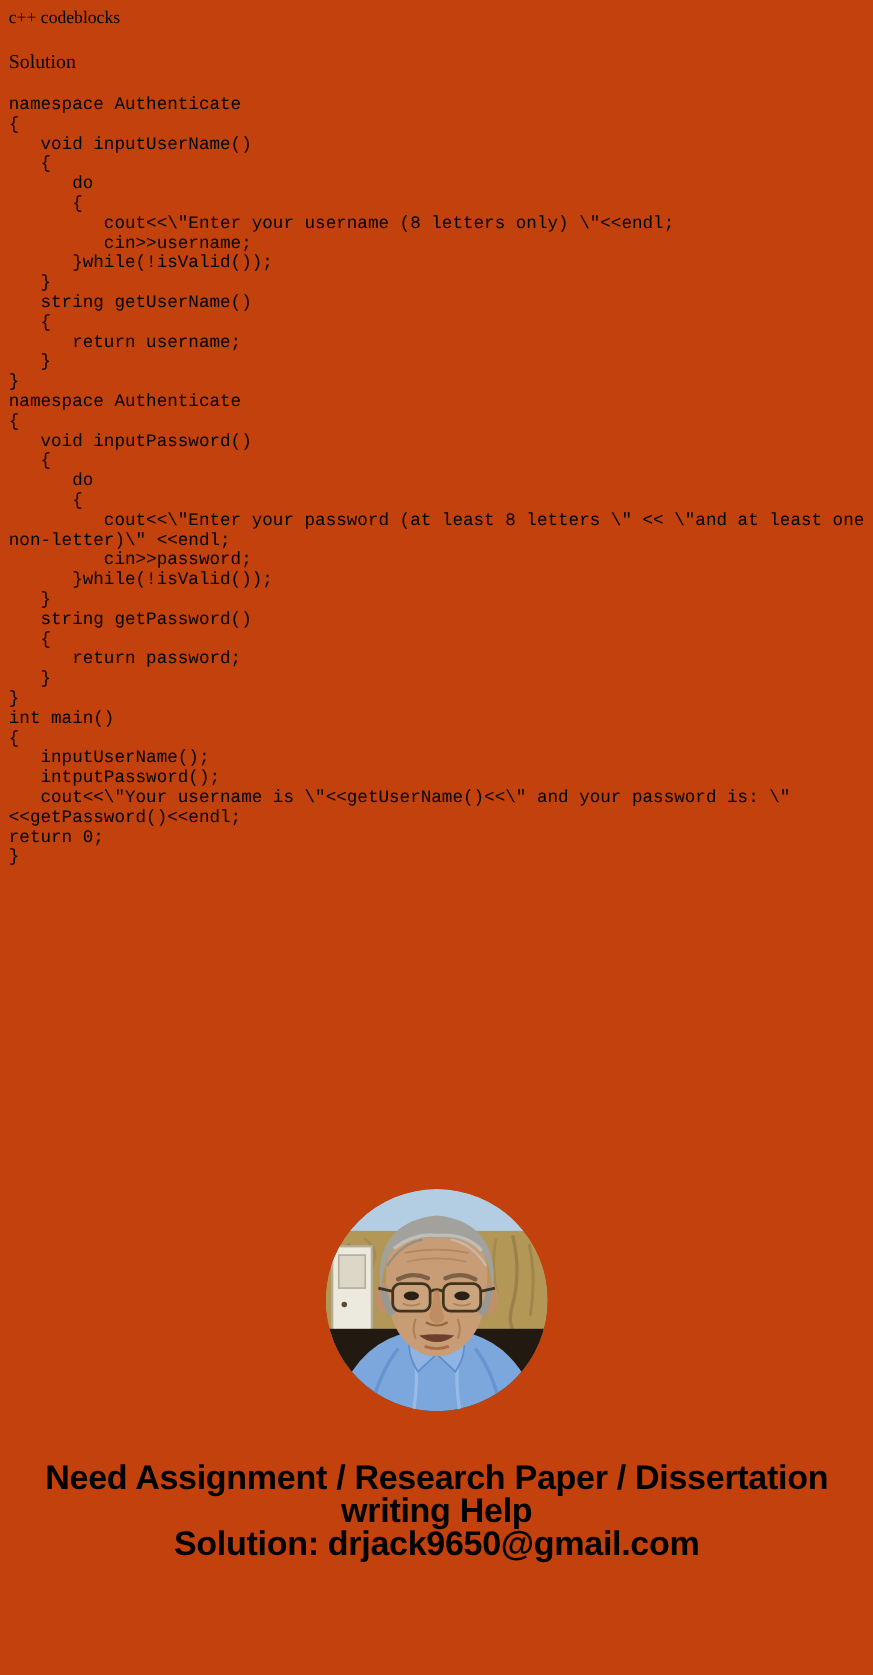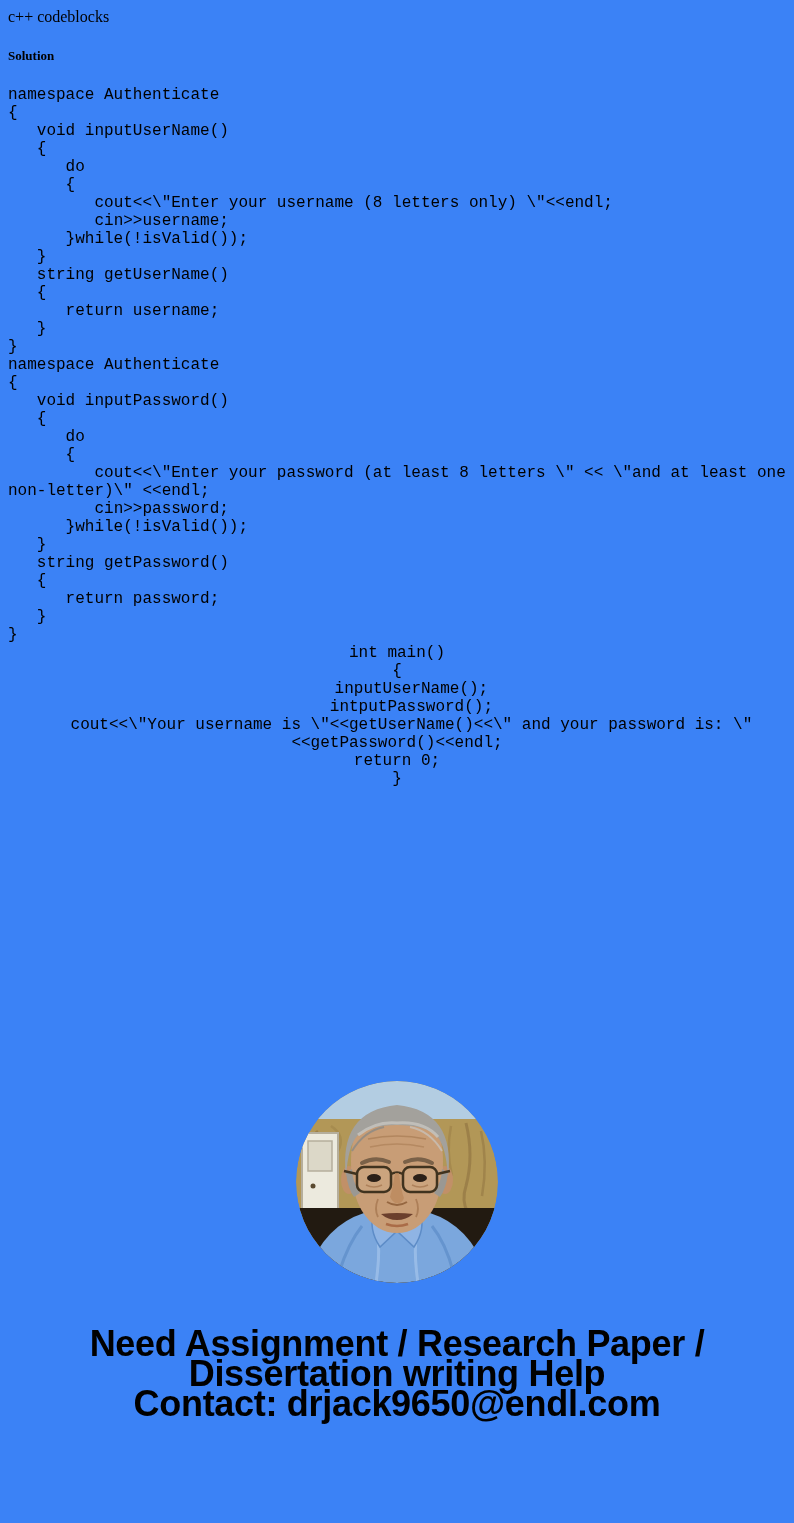--- a/index.html
+++ b/index.html
@@ -1,59 +1,59 @@
 <!DOCTYPE html>
 <html><head>
 <meta charset="utf-8">
 <style>
   html, body { margin: 0; padding: 0; background: #ffffff; }
   .page {
     width: 794px;
     height: 1523px;
     box-sizing: border-box;
     padding: 8px;
-    background: #3b82f6;
+    background: #c2410c;
     color: #000000;
     font-family: "Liberation Serif", serif;
     font-size: 16px;
     overflow: hidden;
   }
   .title { margin: 0; line-height: 18px; }
   .question { margin: 16px 0; line-height: 18px; max-width: 778px; }
   .solution {
     font-family: "Liberation Serif", serif;
-    font-size: 13px;
-    font-weight: 700;
+    font-size: 18px;
+    font-weight: 400;
     margin: 19px 0;
     line-height: 22px;
   }
   pre.code {
     font-family: Liberation Mono, monospace;
     font-size: 16px;
     line-height: 18px;
     margin: 0;
     white-space: pre-wrap;
   }
   .gap2 { margin-top: 36px; }
-  .gap1 { margin-top: 18px; text-align: center; }
+  .gap1 { margin-top: 18px; }
   .avatar-wrap { margin-top: 293px; display: flex; justify-content: center; }
   .avatar {
     width: 202px;
     height: 202px;
     border-radius: 50%;
     overflow: hidden;
     flex: 0 0 auto;
   }
   .avatar svg { display: block; }
   .footer {
     margin-top: 46px;
     text-align: center;
     font-family: "Liberation Sans", sans-serif;
     font-weight: 700;
-    font-size: 36px;
+    font-size: 31px;
     line-height: 30px;
     letter-spacing: -0.3px;
     color: #000000;
   }
   .footer-heading { max-width: 745px; margin: 0 auto; }
   .footer-contact { margin: 0 auto; }
 </style>
 </head>
 <body>
 
@@ -177,16 +177,16 @@
 
           <path d="M 85 133 Q 101 131 117 133 Q 110 139 101 139 Q 92 139 85 133 Z" fill="#6b3f2c"></path>
           <path d="M 90 143 Q 101 147 112 143" stroke="#a2603c" stroke-width="2.5" fill="none" opacity="0.8"></path>
         </g>
       </svg>
     </div>
   </div>
 
   <div class="footer">
     <div class="footer-heading">Need Assignment / Research Paper / Dissertation writing Help</div>
-    <div class="footer-contact">Contact: drjack9650@endl.com</div>
+    <div class="footer-contact">Solution: drjack9650@gmail.com</div>
   </div>
 
 </div>
 
 </body></html>

